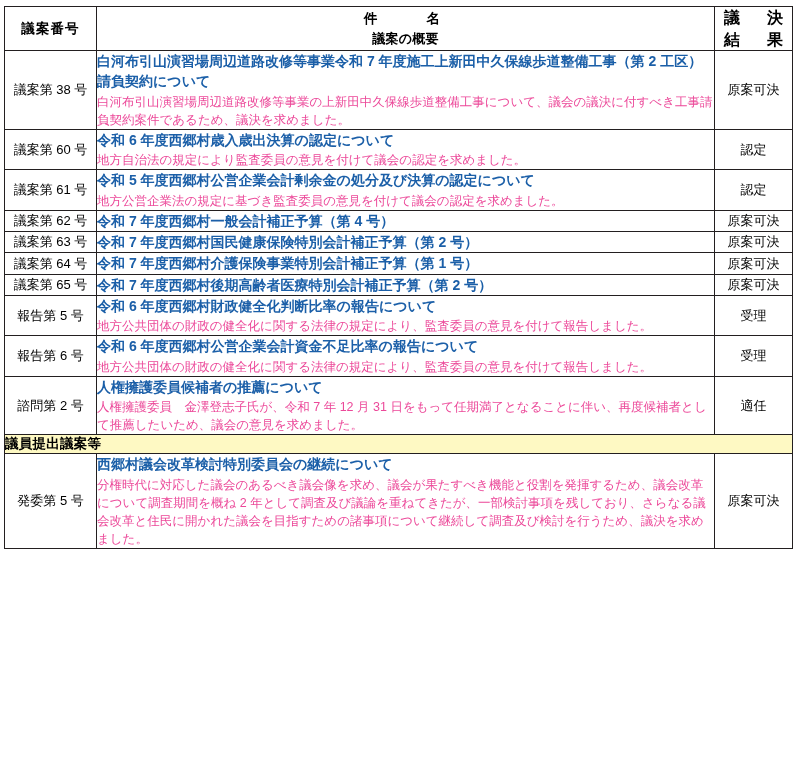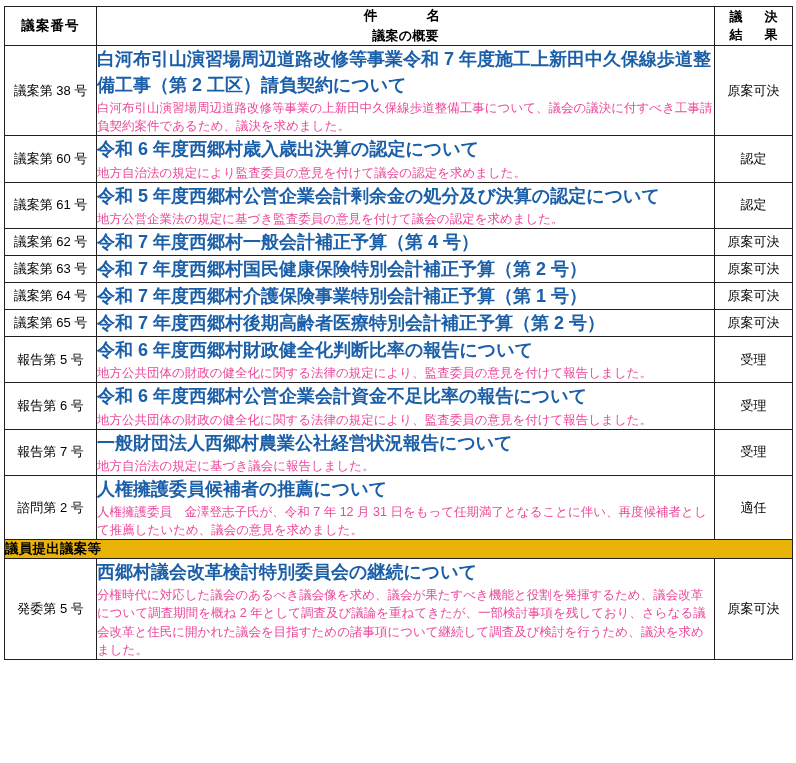--- a/index.html
+++ b/index.html
@@ -45,21 +45,21 @@
     letter-spacing: 0.02em;
     margin-top: 2px;
     text-align: center;
   }
   th.head .sp {
     letter-spacing: 0.55em;
   }
   th.head-res {
     font-weight: bold;
     text-align: center;
-    font-size: 13px;
+    font-size: 16px;
     line-height: 1.35;
     padding: 4px 2px;
   }
   th.head-res span { display: block; letter-spacing: 0.35em; text-indent: 0.35em;}
 
   td.num {
     text-align: center;
     font-size: 13px;
     padding: 6px 2px;
     white-space: nowrap;
@@ -70,34 +70,34 @@
     padding: 6px 2px;
     white-space: nowrap;
   }
   td.body {
     padding: 5px 8px 6px 8px;
     line-height: 1.45;
   }
   .b-title {
     color: #1b5fa8;
     font-weight: bold;
-    font-size: 18px;
+    font-size: 14px;
     display: block;
   }
   .b-desc {
     color: #ec4899;
     font-size: 12.5px;
     display: block;
     margin-top: 1px;
   }
   td.section {
     font-weight: bold;
     font-size: 13.5px;
     padding: 4px 6px;
-    background: #eab308;
+    background: #fef9c3;
     letter-spacing: 0.02em;
   }
   tr.section-row td { border-left: 1px solid #231f20; border-right: 1px solid #231f20; }
 </style>
 </head>
 <body>
 
 <div class="sheet">
   <table class="agenda">
     <colgroup>
@@ -190,28 +190,20 @@
 
       <tr>
         <td class="num">報告第 6 号</td>
         <td class="body">
           <span class="b-title">令和 6 年度西郷村公営企業会計資金不足比率の報告について</span>
           <span class="b-desc">地方公共団体の財政の健全化に関する法律の規定により、監査委員の意見を付けて報告しました。</span>
         </td>
         <td class="res">受理</td>
       </tr>
 
-      <tr>
-        <td class="num">報告第 7 号</td>
-        <td class="body">
-          <span class="b-title">一般財団法人西郷村農業公社経営状況報告について</span>
-          <span class="b-desc">地方自治法の規定に基づき議会に報告しました。</span>
-        </td>
-        <td class="res">受理</td>
-      </tr>
 
       <tr>
         <td class="num">諮問第 2 号</td>
         <td class="body">
           <span class="b-title">人権擁護委員候補者の推薦について</span>
           <span class="b-desc">人権擁護委員　金澤登志子氏が、令和 7 年 12 月 31 日をもって任期満了となることに伴い、再度候補者として推薦したいため、議会の意見を求めました。</span>
         </td>
         <td class="res">適任</td>
       </tr>
 

